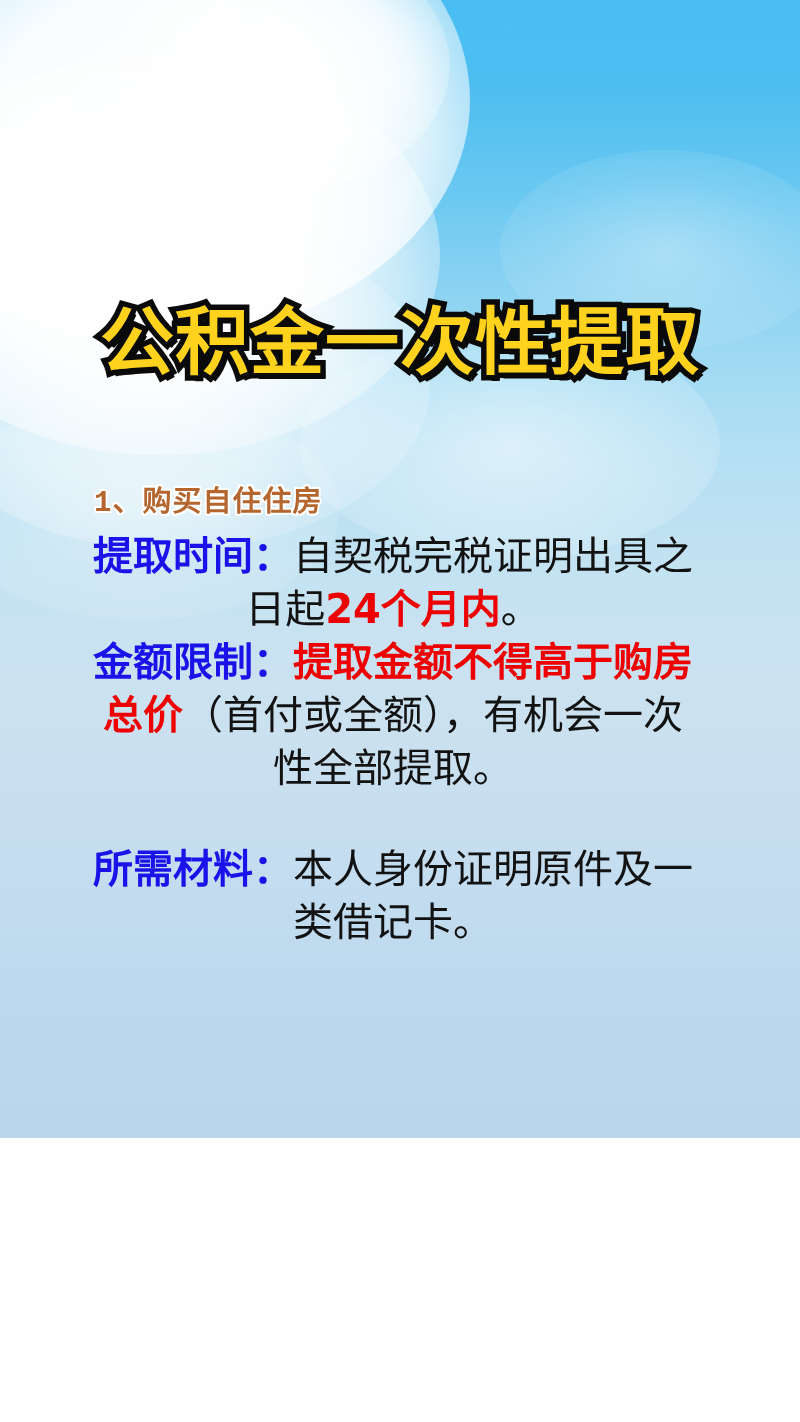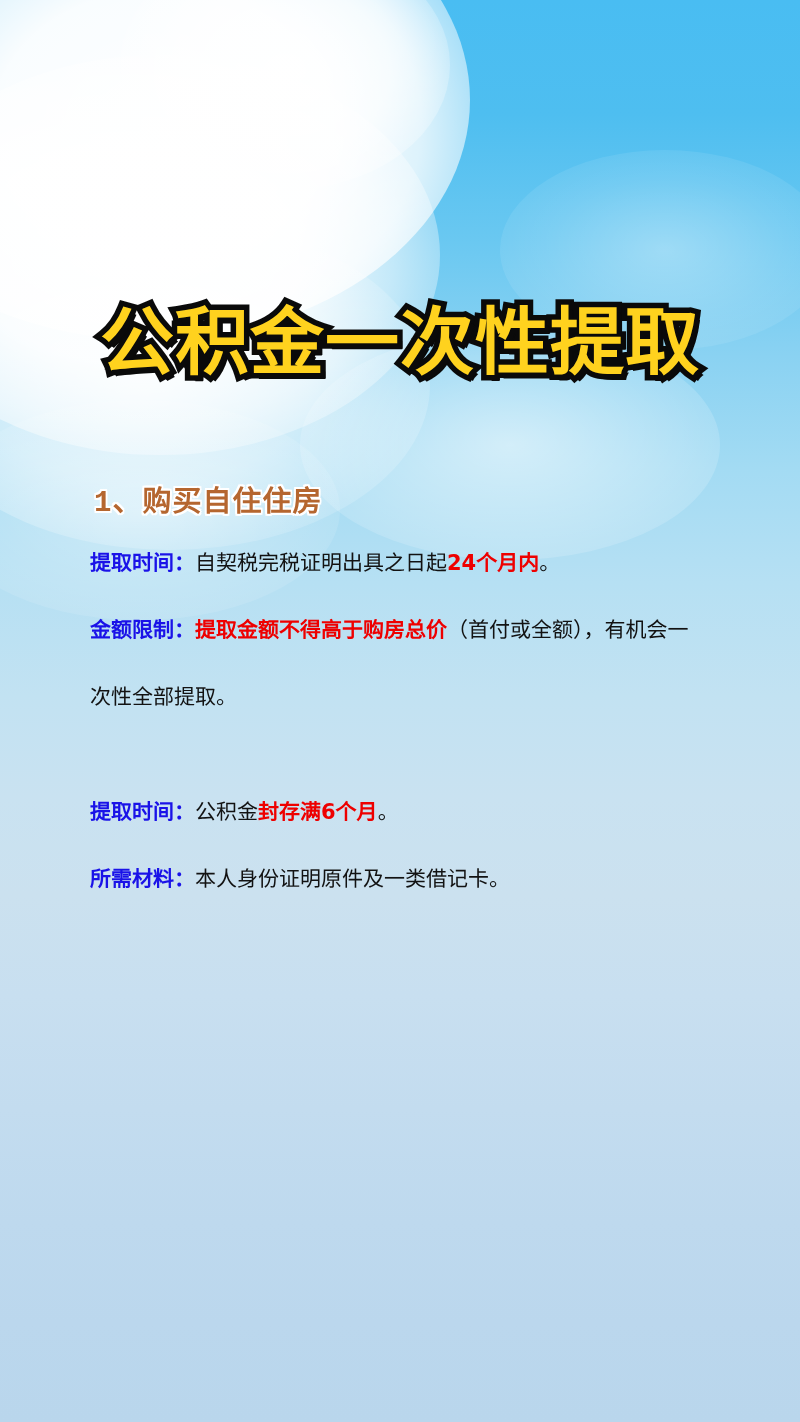--- a/index.html
+++ b/index.html
@@ -10,21 +10,21 @@
   body {
     width: 800px;
     height: 1422px;
     overflow: hidden;
     font-family: "Liberation Sans", "DejaVu Sans", sans-serif;
   }
 
   #poster {
     position: relative;
     width: 800px;
-    height: 1422px;
+    height: 1138px;
     overflow: hidden;
     background:
       linear-gradient(to bottom,
         #49bdf2 0%,
         #4ebef0 8%,
         #6ac8f1 17%,
         #8ad2f2 25%,
         #a3dbf3 33%,
         #b6e0f3 41%,
         #c2e2f2 49%,
@@ -155,26 +155,27 @@
       -1.6px  1.6px 0 #ffffff,
        1.6px  1.6px 0 #ffffff,
        0     -1.8px 0 #ffffff,
        0      1.8px 0 #ffffff,
       -1.8px  0     0 #ffffff,
        1.8px  0     0 #ffffff;
   }
 
   .para {
     font-family: "DejaVu Sans", "Liberation Sans", sans-serif;
-    font-size: 21px;
-    line-height: 67px;
+    font-size: 40px;
+    line-height: 53px;
     color: #121212;
     margin: 0;
     letter-spacing: 0px;
     word-break: break-all;
+    text-align: center;
   }
 
   .lbl  { color: #1a12e8; font-weight: bold; }
   .red  { color: #ee0000; font-weight: bold; }
   .blk  { color: #121212; }
 </style>
 </head>
 <body>
 
 <div id="poster">
@@ -191,18 +192,17 @@
     <span class="title">公积金一次性提取</span>
   </div>
 
   <div id="content">
       <div class="section">
         <div class="sec-head">1、购买自住住房</div>
         <p class="para"><span class="lbl">提取时间：</span><span class="blk">自契税完税证明出具之日起</span><span class="red">24个月内</span><span class="blk">。</span></p>
         <p class="para"><span class="lbl">金额限制：</span><span class="red">提取金额不得高于购房总价</span><span class="blk">（首付或全额），有机会一次性全部提取。</span></p>
       </div>
       <div class="section">
-        <p class="para"><span class="lbl">提取时间：</span><span class="blk">公积金</span><span class="red">封存满6个月</span><span class="blk">。</span></p>
         <p class="para"><span class="lbl">所需材料：</span><span class="blk">本人身份证明原件及一类借记卡。</span></p>
       </div>
     </div>
 
 </div>
 
 </body></html>

